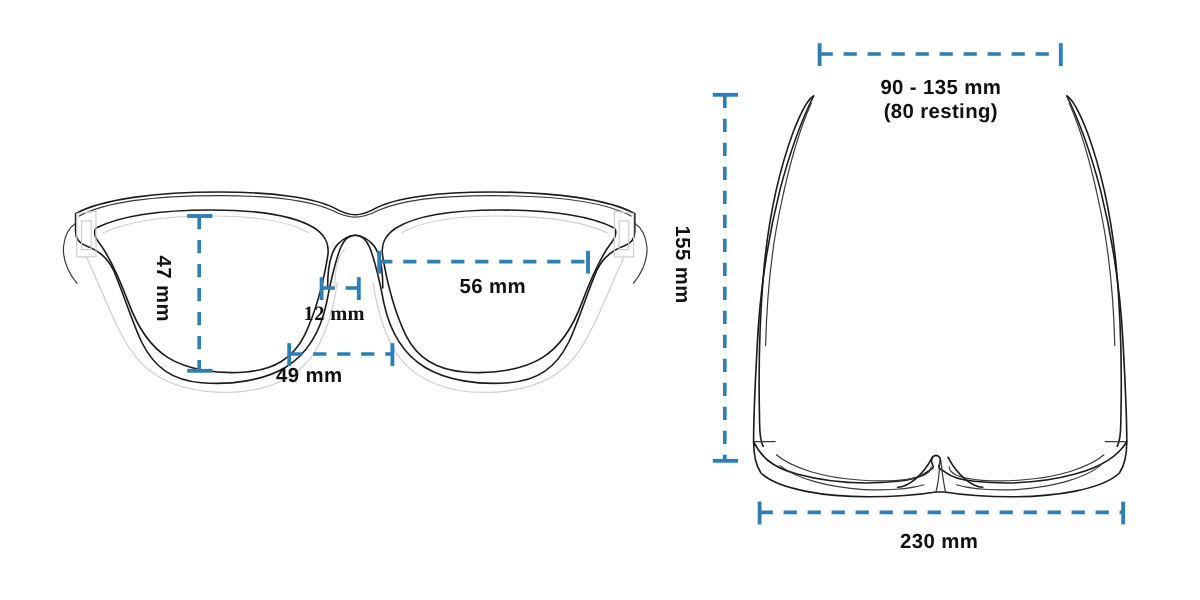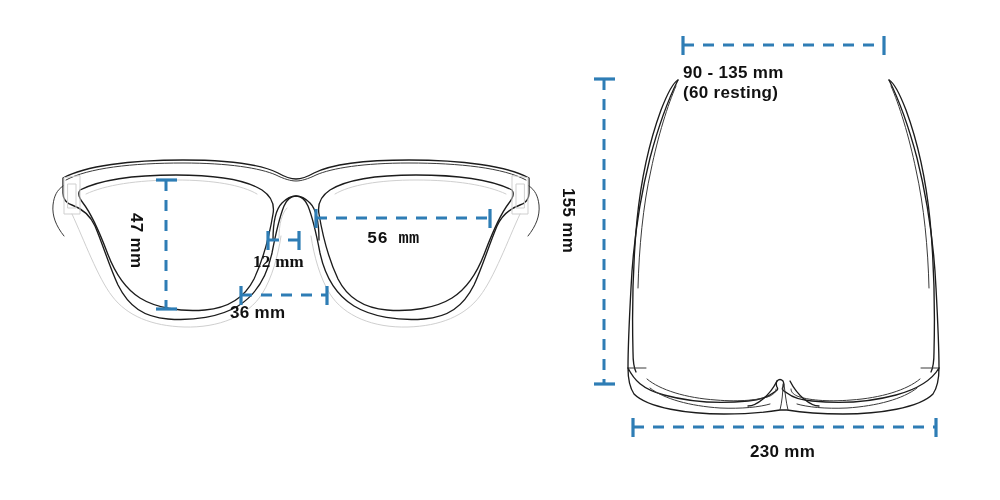--- a/index.html
+++ b/index.html
@@ -70,20 +70,21 @@
     font-size: 17px;
     letter-spacing: 0.3px;
     white-space: nowrap;
     line-height: 1.15;
   }
   .dim-label.vertical-ttb {
     transform: rotate(90deg);
     transform-origin: left top;
   }
   .dim-label.center {
+    text-align: center;
   }
 </style>
 </head>
 <body>
 
 <div id="diagram-root">
 
   <svg class="layer" viewBox="0 0 1000 500">
 
     <g>
@@ -344,26 +345,26 @@
       <line class="dim-line" x1="633" y1="427" x2="936" y2="427"></line>
       <line class="dim-tick" x1="633" y1="418" x2="633" y2="437"></line>
       <line class="dim-tick" x1="936" y1="418" x2="936" y2="437"></line>
     </g>
   </svg>
 
   <div class="dim-label vertical-ttb" style="left:146px; top:213px;">47 mm</div>
 
   <div class="dim-label" style="left:253px; top:252px;font-family:Liberation Serif, serif;">12 mm</div>
 
-  <div class="dim-label" style="left:230px; top:303px;">36 mm</div>
-
-  <div class="dim-label" style="left:367px; top:229px;font-family:Liberation Mono, monospace;">56 mm</div>
+  <div class="dim-label" style="left:230px; top:303px;">49 mm</div>
+
+  <div class="dim-label" style="left:383px; top:229px;">56 mm</div>
 
   <div class="dim-label center" style="left:683px; top:63px; width:202px;">
     <div>90 - 135 mm</div>
-    <div>(60 resting)</div>
+    <div>(80 resting)</div>
   </div>
 
   <div class="dim-label vertical-ttb" style="left:578px; top:188px;">155 mm</div>
 
   <div class="dim-label" style="left:750px; top:442px;">230 mm</div>
 
 </div>
 
 </body></html>

